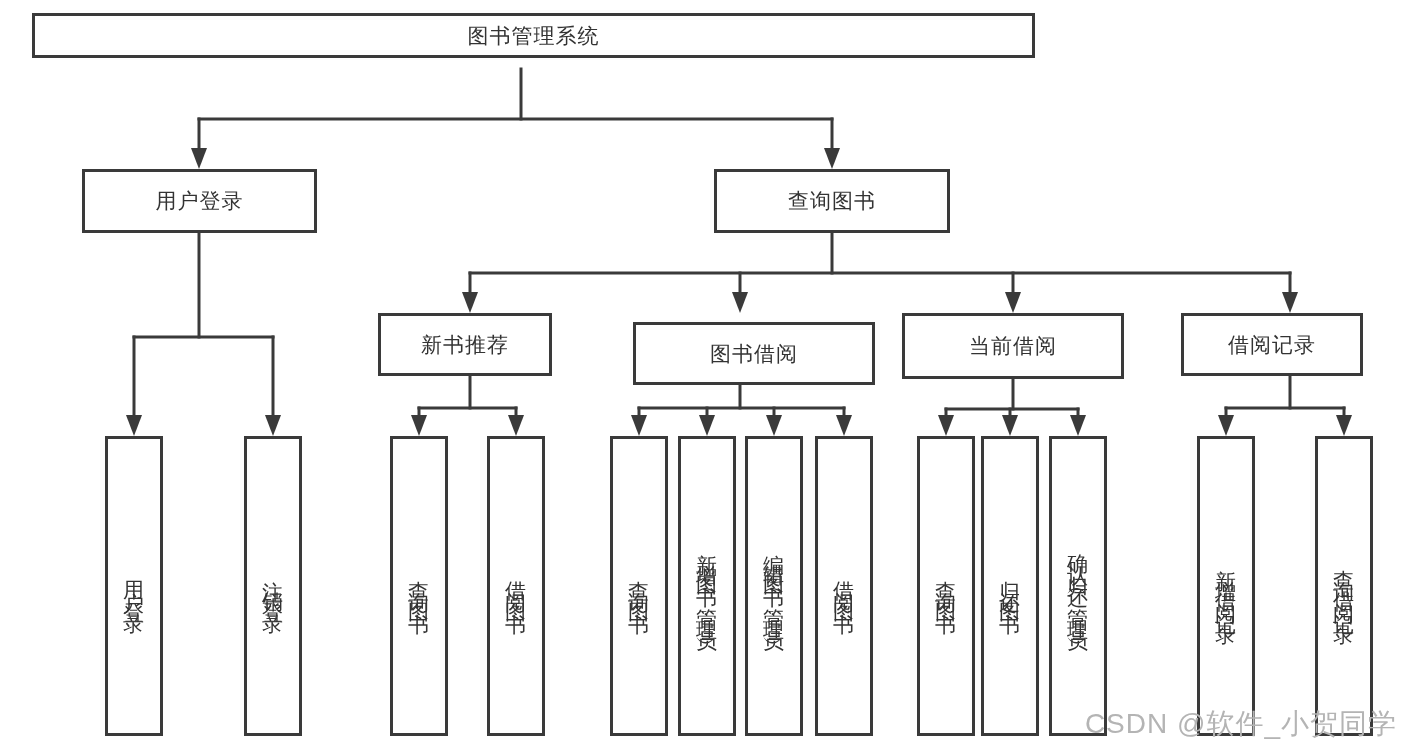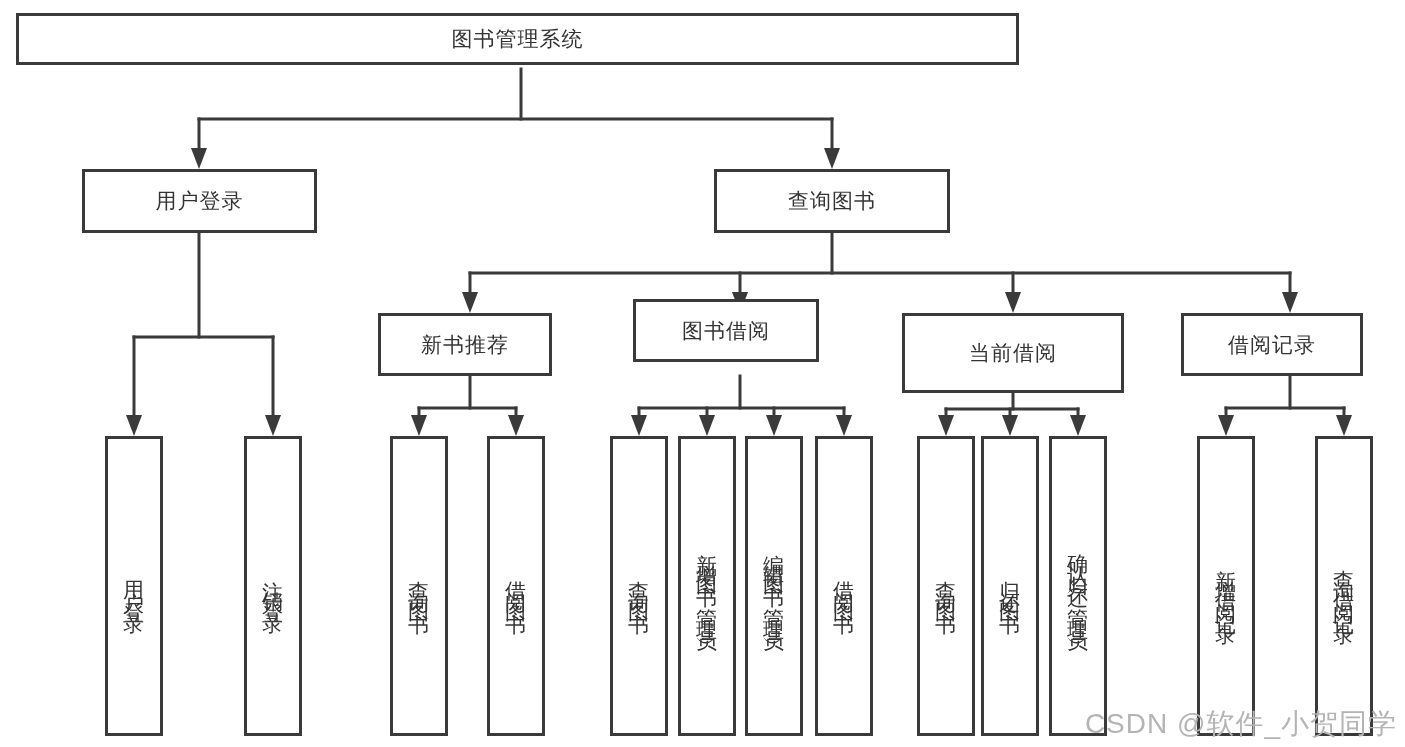--- a/index.html
+++ b/index.html
@@ -99,38 +99,38 @@
       <line x1="1078" y1="409" x2="1078" y2="418" stroke="#3a3a3a" stroke-width="3" stroke-linecap="square"></line>
       <polygon points="1070,415 1086,415 1078,436" fill="#3a3a3a"></polygon>
       <line x1="1290" y1="376" x2="1290" y2="408" stroke="#3a3a3a" stroke-width="3" stroke-linecap="square"></line>
       <line x1="1226" y1="408" x2="1344" y2="408" stroke="#3a3a3a" stroke-width="3" stroke-linecap="square"></line>
       <line x1="1226" y1="408" x2="1226" y2="418" stroke="#3a3a3a" stroke-width="3" stroke-linecap="square"></line>
       <polygon points="1218,415 1234,415 1226,436" fill="#3a3a3a"></polygon>
       <line x1="1344" y1="408" x2="1344" y2="418" stroke="#3a3a3a" stroke-width="3" stroke-linecap="square"></line>
       <polygon points="1336,415 1352,415 1344,436" fill="#3a3a3a"></polygon>
     </svg>
 
-  <div class="node" style="left:16px;top:13px;width:1003px;height:52px">
+  <div class="node" style="left:32px;top:13px;width:1003px;height:45px">
     <span class="hlabel">图书管理系统</span>
   </div>
 
   <div class="node" style="left:82px;top:169px;width:235px;height:64px">
     <span class="hlabel">用户登录</span>
   </div>
   <div class="node" style="left:714px;top:169px;width:236px;height:64px">
     <span class="hlabel">查询图书</span>
   </div>
 
   <div class="node" style="left:378px;top:313px;width:174px;height:63px">
     <span class="hlabel">新书推荐</span>
   </div>
-  <div class="node" style="left:633px;top:299px;width:186px;height:63px">
+  <div class="node" style="left:633px;top:322px;width:242px;height:63px">
     <span class="hlabel">图书借阅</span>
   </div>
-  <div class="node" style="left:902px;top:313px;width:222px;height:80px">
+  <div class="node" style="left:902px;top:313px;width:222px;height:66px">
     <span class="hlabel">当前借阅</span>
   </div>
   <div class="node" style="left:1181px;top:313px;width:182px;height:63px">
     <span class="hlabel">借阅记录</span>
   </div>
 
   <div class="node leaf" style="left:105px;top:436px">
     <span class="vlabel">用户登录</span>
   </div>
   <div class="node leaf" style="left:244px;top:436px">

